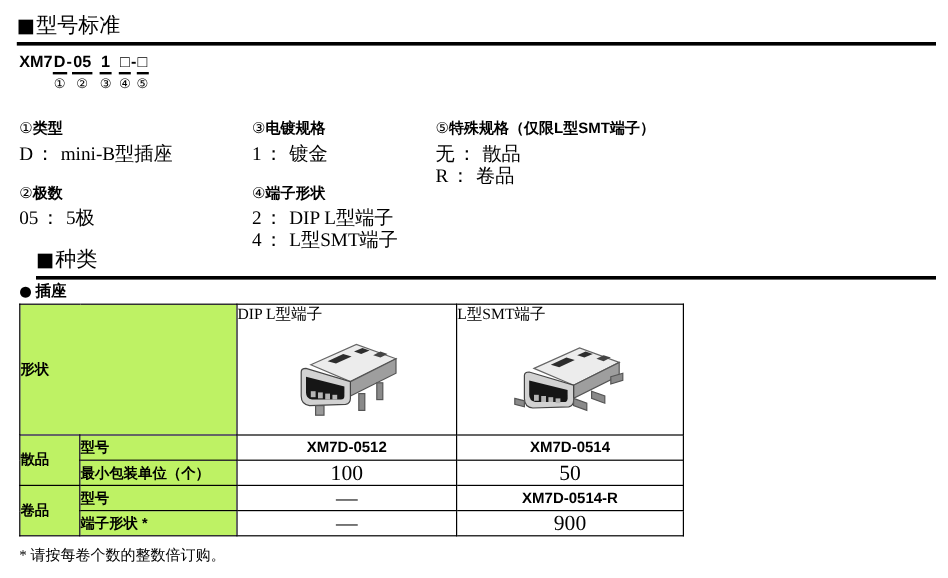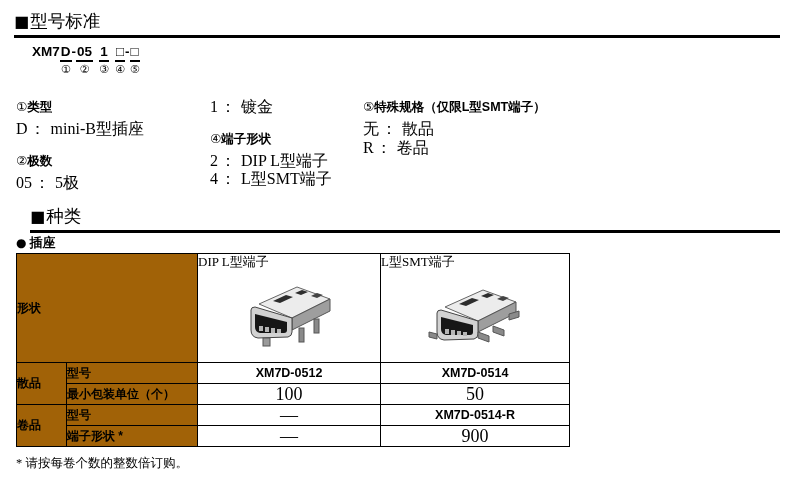--- a/index.html
+++ b/index.html
@@ -14,21 +14,21 @@
     font-family:"Liberation Sans","DejaVu Sans",sans-serif;
     font-weight:normal;font-size:17.5px;line-height:26px;
   }
   .sec-head .marker{font-family:"DejaVu Sans",sans-serif;font-size:16px;margin-right:1px;}
   .sec1{top:8px;}
   .sec2{top:203px;margin-left:16px;}
   
   .model-code{
     position:absolute;top:44px;left:16px;
     font-family:"Liberation Sans","DejaVu Sans",sans-serif;
-    font-weight:bold;font-size:13.5px;white-space:nowrap;margin-left:16px;
+    font-weight:bold;font-size:13.5px;white-space:nowrap;
   }
   .seg{display:inline-block;vertical-align:top;text-align:center;}
   .seg .seg-text{display:block;line-height:15px;}
   .seg.marked .seg-text{border-bottom:2px solid #000;padding:0 1px 1px 1px;}
   .seg.gapped{margin-left:6px;}
   .seg-num{
     display:block;font-family:"DejaVu Sans",sans-serif;font-weight:normal;
     font-size:11px;line-height:13px;margin-top:1px;
   }
   
@@ -53,21 +53,21 @@
     font-weight:bold;font-size:13px;line-height:16px;
   }
   .subtitle .bullet{font-family:"DejaVu Sans",sans-serif;margin-right:3px;font-size:12px;}
   
   table.kinds{
     position:absolute;top:253px;left:16px;
     border-collapse:collapse;table-layout:fixed;width:553px;
   }
   table.kinds td{border:1px solid #000;padding:0;overflow:hidden;}
   td.lab{
-    background:#a16207;
+    background:#bef264;
     font-family:"Liberation Sans","DejaVu Sans",sans-serif;
     font-weight:bold;font-size:12px;
     text-align:left;vertical-align:middle;padding:0 4px 0 6px;
   }
   td.shape-cell{height:108px;}
   td.colhead{
     background:#fff;vertical-align:top;text-align:left;
     font-size:13px;padding:2px 4px;
   }
   .colhead-label{display:block;line-height:16px;}
@@ -121,20 +121,21 @@
         <div class="spec-head"><span class="circled">①</span><span>类型</span></div>
         <div class="spec-item"><span class="code">D</span><span class="colon">：</span><span>mini-B型插座</span></div>
       </div>
       <div class="spec-group">
         <div class="spec-head"><span class="circled">②</span><span>极数</span></div>
         <div class="spec-item"><span class="code">05</span><span class="colon">：</span><span>5极</span></div>
       </div>
     </div>
     <div class="spec-col c2">
       <div class="spec-group">
+        <div class="spec-head"><span class="circled">③</span><span>电镀规格</span></div>
         <div class="spec-item"><span class="code">1</span><span class="colon">：</span><span>镀金</span></div>
       </div>
       <div class="spec-group">
         <div class="spec-head"><span class="circled">④</span><span>端子形状</span></div>
         <div class="spec-item"><span class="code">2</span><span class="colon">：</span><span>DIP L型端子</span></div>
         <div class="spec-item"><span class="code">4</span><span class="colon">：</span><span>L型SMT端子</span></div>
       </div>
     </div>
     <div class="spec-col c3">
       <div class="spec-group">

